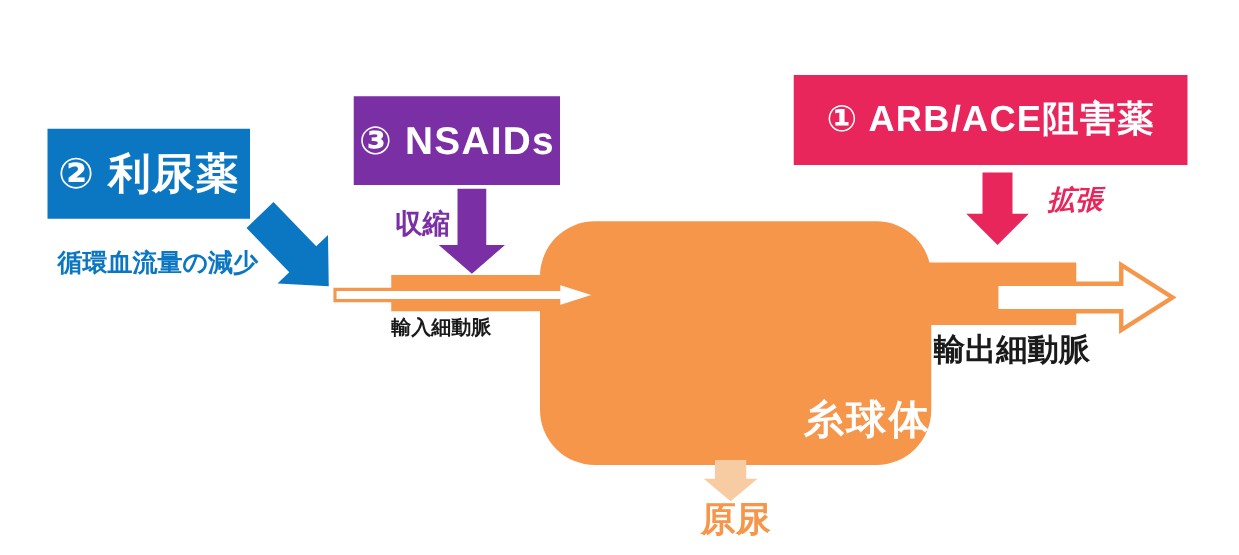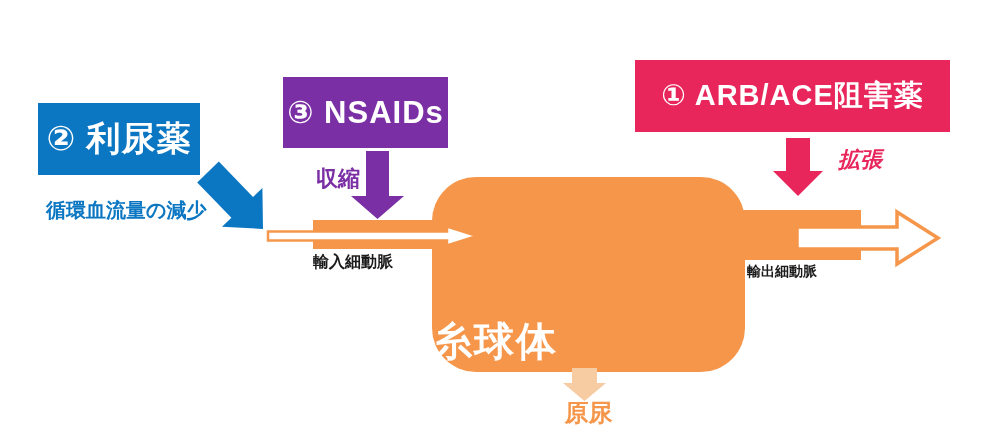--- a/index.html
+++ b/index.html
@@ -18,26 +18,26 @@
     color:var(--white);font-weight:bold;letter-spacing:1px;
   }
   .box-blue{left:38px;top:103px;width:162px;height:72px;background:var(--blue);font-size:34px;}
   .box-purple{left:283px;top:77px;width:165px;height:71px;background:var(--purple);font-size:31px;}
   .box-pink{left:635px;top:60px;width:315px;height:72px;background:var(--pink);font-size:29px;justify-content:center;}
   .caption{position:absolute;font-weight:bold;white-space:nowrap;}
   .cap-bloodflow{left:46px;top:197px;font-size:20px;color:var(--blue);}
   .cap-constrict{left:316px;top:164px;font-size:22px;color:var(--purple);}
   .cap-dilate{left:838px;top:145px;font-size:22px;color:var(--pink);font-style:italic;}
   .cap-afferent{left:313px;top:252px;font-size:16px;color:var(--label_black);}
-  .cap-efferent{left:747px;top:263px;font-size:14px;color:var(--label_black);}
+  .cap-efferent{left:747px;top:263px;font-size:25px;color:var(--label_black);}
   .cap-glomerulus{
-    left:432px;top:314px;width:313px;text-align:left;
-    font-size:40px;color:var(--white);letter-spacing:2px;font-family:Liberation Serif, serif;
+    left:432px;top:314px;width:313px;text-align:right;
+    font-size:32px;color:var(--white);letter-spacing:2px;font-family:Liberation Serif, serif;
   }
-  .cap-urine{left:432px;top:397px;width:313px;text-align:center;font-size:24px;color:var(--orange);}
+  .cap-urine{left:432px;top:397px;width:313px;text-align:center;font-size:28px;color:var(--orange);}
   .fill-orange{fill:var(--orange);}
   .fill-purple{fill:var(--purple);}
   .fill-pink{fill:var(--pink);}
   .fill-blue{fill:var(--blue);}
   .fill-pale{fill:var(--pale_orange);}
   .flow-arrow{fill:var(--white);stroke:var(--orange);}
 </style>
 </head>
 <body>
 

